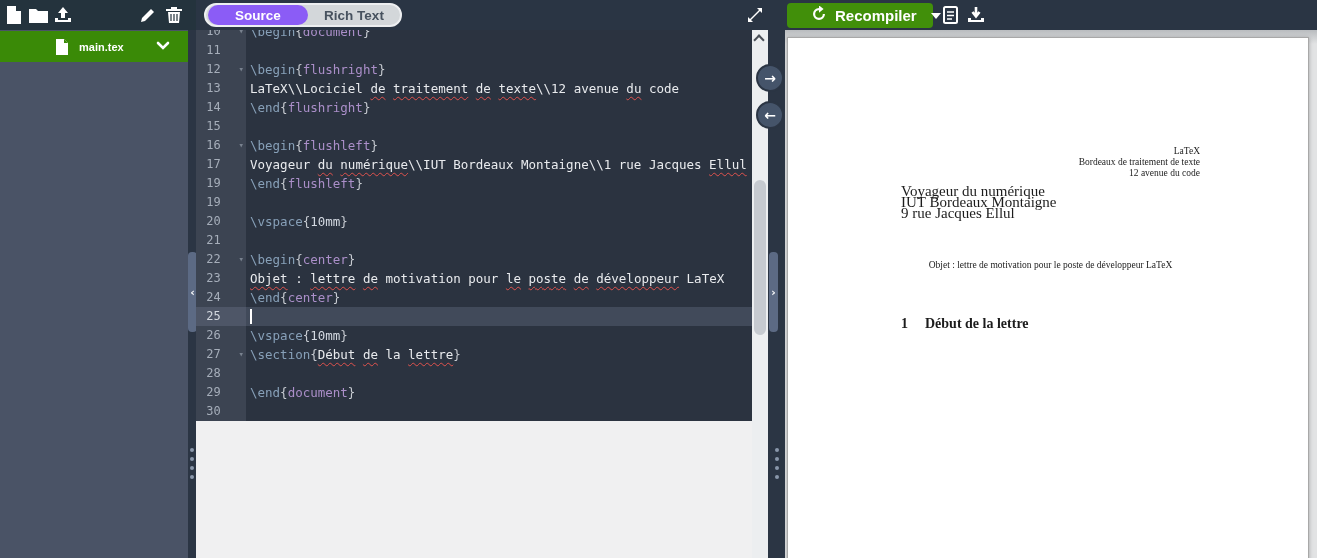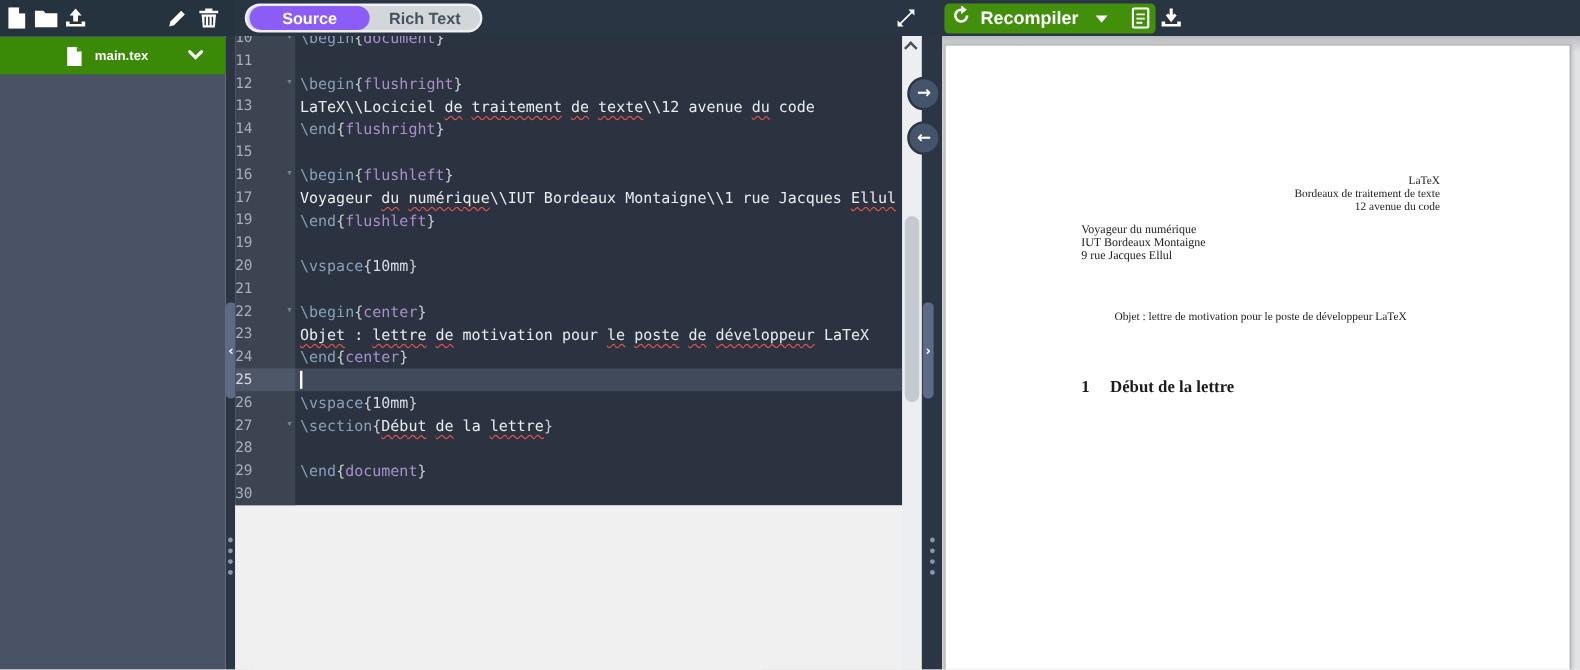--- a/index.html
+++ b/index.html
@@ -18,23 +18,23 @@
   
   .mode-pill { position:absolute; left:204px; top:3px; width:198px; height:24px;
                background:#d3d7da; border:2px solid #edeff1; border-radius:13px;
                display:flex; align-items:center; z-index:31; }
   .mode-seg { height:20px; display:flex; align-items:center; justify-content:center;
               font-size:13.5px; font-weight:bold; cursor:pointer; }
   .mode-source { width:100px; background:#8b5cf6; color:#fff; border-radius:10px; margin-left:2px; }
   .mode-rich { flex:1; color:#47525f; }
 
   
-  .recompile-btn { position:absolute; left:787px; top:3px; height:25px; width:176px;
+  .recompile-btn { position:absolute; left:787px; top:3px; height:25px; width:146px;
                    background:#418f0a; border-radius:4px; display:flex; align-items:center;
-                   padding:0 6px; cursor:pointer; }
+                   padding:0 24px; cursor:pointer; }
   .recompile-btn .lbl { color:#fff; font-weight:bold; font-size:15px; margin-left:8px; }
   .caret-down { width:0; height:0; border-left:5px solid transparent; border-right:5px solid transparent;
                 border-top:6px solid #fff; margin-left:14px; }
 
   
   .sidebar { position:absolute; left:0; top:30px; width:188px; height:528px; background:#4a5366; }
   .file-row { position:absolute; left:0; top:1px; width:188px; height:31px; background:#3a8a07;
               display:flex; align-items:center; color:#fff; cursor:pointer; }
   .file-row .fname { font-size:11px; font-weight:bold; margin-left:10px; }
   .file-row svg { display:block; }
@@ -61,21 +61,21 @@
 
   
   .editor { position:absolute; left:196px; top:30px; width:556px; height:528px;
             background:#f0f0f1; overflow:hidden; z-index:5; }
   .code-block-bg { position:absolute; left:0; top:0; width:556px; height:391px; background:#2b3340; }
   .gutter-bg { position:absolute; left:0; top:0; width:50px; height:391px; background:#3c4452; }
   #code-lines { position:absolute; left:0; top:-8px; width:556px;
                 font-family:"DejaVu Sans Mono", monospace; font-size:12.5px; }
   .line { display:flex; height:19px; line-height:19px; position:relative; }
   .line.active .rowhl { position:absolute; left:0; top:0; width:556px; height:19px; background:#414a5a; }
-  .gut { width:50px; flex:none; position:relative; text-align:left; color:#a6aeba;
+  .gut { width:50px; flex:none; position:relative; text-align:center; color:#a6aeba;
          font-size:12px; padding-right:15px; z-index:2; }
   .line.active .gut { background:#4e5667; color:#d3d8df; }
   .fold { position:absolute; right:2px; top:0; color:#79828f; font-size:9px; }
   .code { padding-left:4px; white-space:pre; z-index:2; }
   .tk-cmd { color:#87a0b8; }
   .tk-env { color:#ab8fc9; }
   .tk-brace { color:#c8ccd2; }
   .tk-txt { color:#e9ebee; }
   .tk-num { color:#d4dae2; }
   .sq { text-decoration:underline; text-decoration-style:wavy; text-decoration-color:#e0524d;
@@ -94,21 +94,21 @@
 
   
   .pdf-panel { position:absolute; left:785px; top:30px; width:532px; height:528px;
                background:linear-gradient(#b9bcbf, #e2e3e4 14px); overflow:hidden; }
   .pdf-page { position:absolute; left:2px; top:7px; width:522px; height:540px; background:#fff;
               border:1px solid #a8a8a8; box-shadow:0 1px 4px rgba(0,0,0,.28);
               font-family:"Liberation Serif", "DejaVu Serif", serif; color:#1c1c1c; }
   .pdf-right { position:absolute; right:108px; top:108px; text-align:right;
                font-size:9.5px; line-height:11px; }
   .pdf-left { position:absolute; left:113px; top:148px; text-align:left;
-              font-size:10px; line-height:11px; }
+              font-size:15px; line-height:11px; }
   .pdf-center { position:absolute; left:113px; right:108px; top:222px; text-align:center;
                 font-size:9.5px; }
   .pdf-section { position:absolute; left:113px; top:278px; font-weight:bold; font-size:14px; }
   .pdf-section .num { margin-right:17px; }
 </style>
 </head>
 <body>
 
 <div id="app">
 

